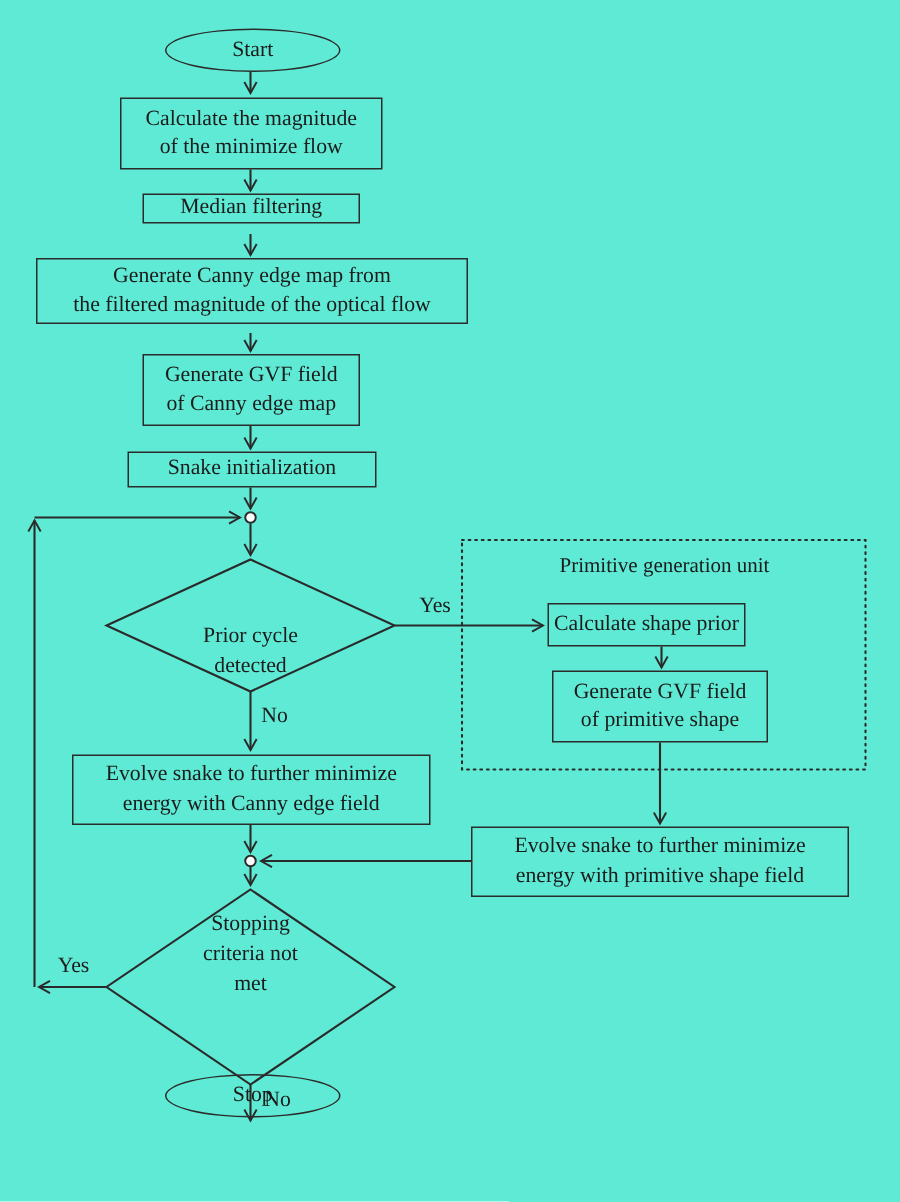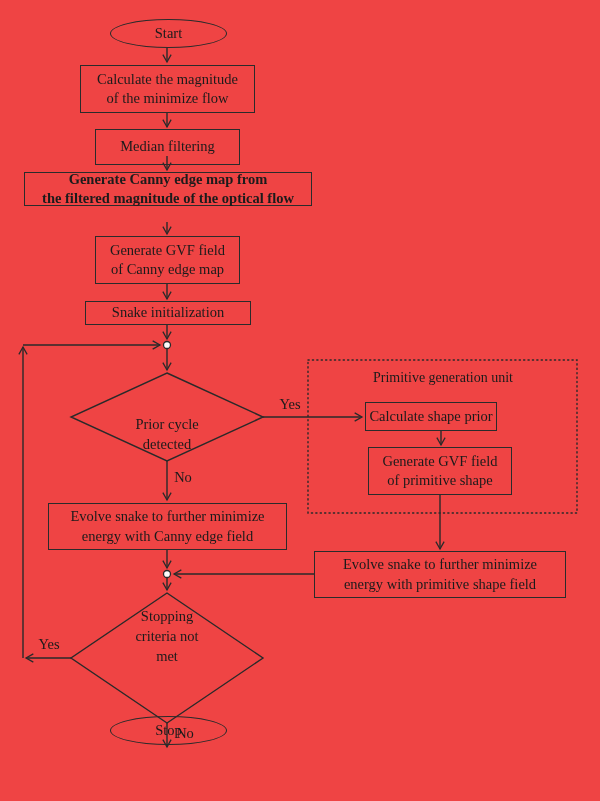--- a/index.html
+++ b/index.html
@@ -1,20 +1,20 @@
 <!DOCTYPE html>
 <html><head>
 <meta charset="utf-8">
 <style>
   html, body { margin: 0; padding: 0; background: #ffffff; }
   .canvas {
     position: relative;
     width: 600px;
     height: 801px;
-    background: #ef4444;
+    background: #5eead4;
     font-family: "Liberation Serif", "DejaVu Serif", serif;
     color: #1b1b1b;
     overflow: hidden;
   }
   .wires { position: absolute; left: 0; top: 0; }
   .box {
     position: absolute;
     box-sizing: border-box;
     border: 1.5px solid #2b2b2b;
     background: transparent;
@@ -84,23 +84,23 @@
     <circle cx="167" cy="574" r="3.5" fill="#fcfcfc" stroke="#2a2a2a" stroke-width="1.3"></circle>
   </svg>
 
   <div class="box ellipse" style="left:110px; top:19px; width:117px; height:29px;">Start</div>
 
   <div class="box ellipse" style="left:110px; top:716px; width:117px; height:29px;">Stop</div>
 
   <div class="box" style="left:80px; top:65px; width:175px; height:48px;">Calculate the magnitude
 of the minimize flow</div>
 
-  <div class="box" style="left:95px; top:129px; width:145px; height:36px;">Median filtering</div>
+  <div class="box" style="left:95px; top:129px; width:145px; height:20px;">Median filtering</div>
 
-  <div class="box" style="left:24px; top:172px; width:288px; height:34px;font-weight:bold;">Generate Canny edge map from
+  <div class="box" style="left:24px; top:172px; width:288px; height:44px;">Generate Canny edge map from
 the filtered magnitude of the optical flow</div>
 
   <div class="box" style="left:95px; top:236px; width:145px; height:48px;">Generate GVF field
 of Canny edge map</div>
 
   <div class="box" style="left:85px; top:301px; width:166px; height:24px;">Snake initialization</div>
 
   <div class="box" style="left:365px; top:402px; width:132px; height:29px;">Calculate shape prior</div>
 
   <div class="box" style="left:368px; top:447px; width:144px; height:48px;">Generate GVF field

